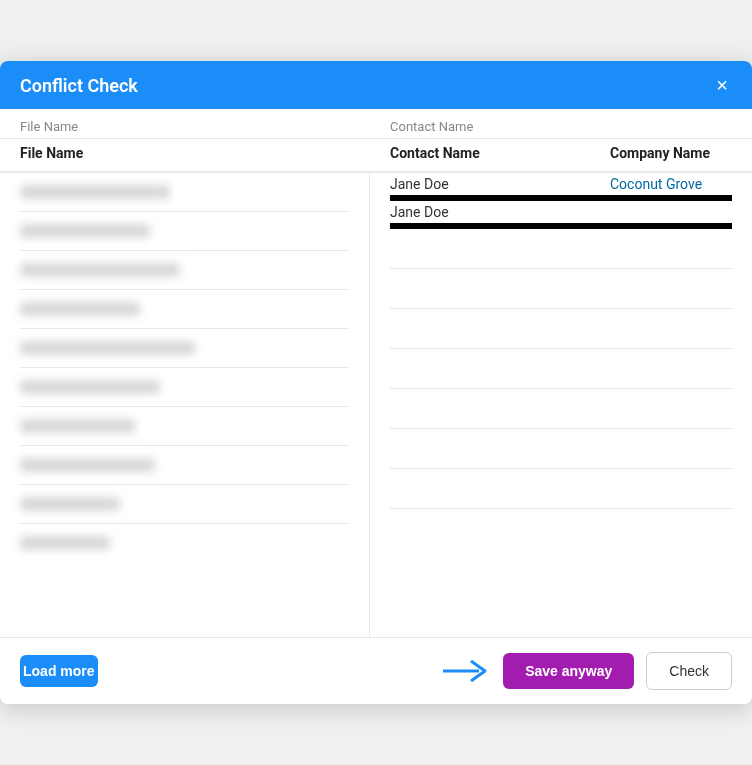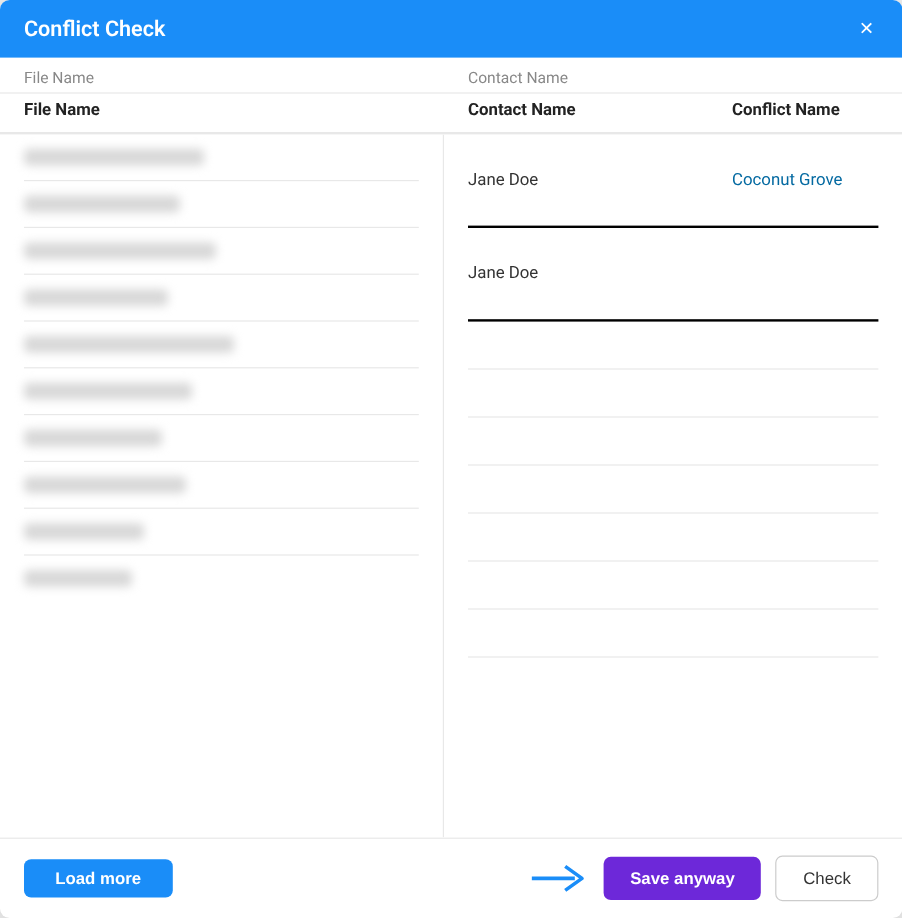--- a/index.html
+++ b/index.html
@@ -6,21 +6,21 @@
     body {
       font-family: -apple-system, BlinkMacSystemFont, 'Segoe UI', Roboto, sans-serif;
       background: #f0f0f0;
       display: flex;
       align-items: center;
       justify-content: center;
       min-height: 100vh;
     }
     .modal {
       width: 752px;
-      height: 765px;
+      height: 643px;
       background: #fff;
       border-radius: 8px;
       overflow: hidden;
       display: flex;
       flex-direction: column;
       box-shadow: 0 4px 24px rgba(0,0,0,0.18);
     }
     .modal-header {
       background: #1a8df8;
       color: #fff;
@@ -116,22 +116,22 @@
     .file-row:last-child {
       border-bottom: none;
     }
     .blurred-bar {
       height: 14px;
       border-radius: 4px;
       background: #d8d8d8;
       filter: blur(4px);
     }
     .contact-row {
-      padding: 30px 0;
-      border-bottom: 2px solid #000000;
+      padding: 3px 0;
+      border-bottom: 6px solid #000000;
       display: flex;
       align-items: center;
     }
     .contact-row:last-child {
       border-bottom: none;
     }
     .contact-name {
       width: 220px;
       flex-shrink: 0;
       font-size: 14px;
@@ -148,38 +148,38 @@
       align-items: center;
       justify-content: space-between;
       border-top: 1px solid #e8e8e8;
       flex-shrink: 0;
     }
     .load-more-btn {
       background: #1a8df8;
       color: #fff;
       border: none;
       border-radius: 6px;
-      padding: 8px 26px;
+      padding: 8px 3px;
       font-size: 14px;
       font-weight: 600;
       cursor: pointer;
     }
     .footer-right {
       display: flex;
       align-items: center;
       gap: 12px;
     }
     .arrow-icon {
       color: #1a8df8;
       font-size: 32px;
       display: flex;
       align-items: center;
     }
     .save-anyway-btn {
-      background: #6d28d9;
+      background: #a21caf;
       color: #fff;
       border: none;
       border-radius: 6px;
       padding: 10px 22px;
       font-size: 14px;
       font-weight: 700;
       cursor: pointer;
     }
     .cancel-btn {
       background: #fff;
@@ -210,21 +210,21 @@
   <div class="modal-body">
 
     <div class="column-headers-row">
       <div class="col-filename-header">File Name</div>
       <div class="col-contact-header">Contact Name</div>
     </div>
 
     <div class="table-header-row">
       <div class="th-filename">File Name</div>
       <div class="th-contact">Contact Name</div>
-      <div class="th-company">Conflict Name</div>
+      <div class="th-company">Company Name</div>
     </div>
 
     <div class="table-content">
 
       <div class="left-panel" id="left-panel">
           <div class="file-row">
             <div class="blurred-bar" style="width: 150px;"></div>
           </div>
           <div class="file-row">
             <div class="blurred-bar" style="width: 130px;"></div>

